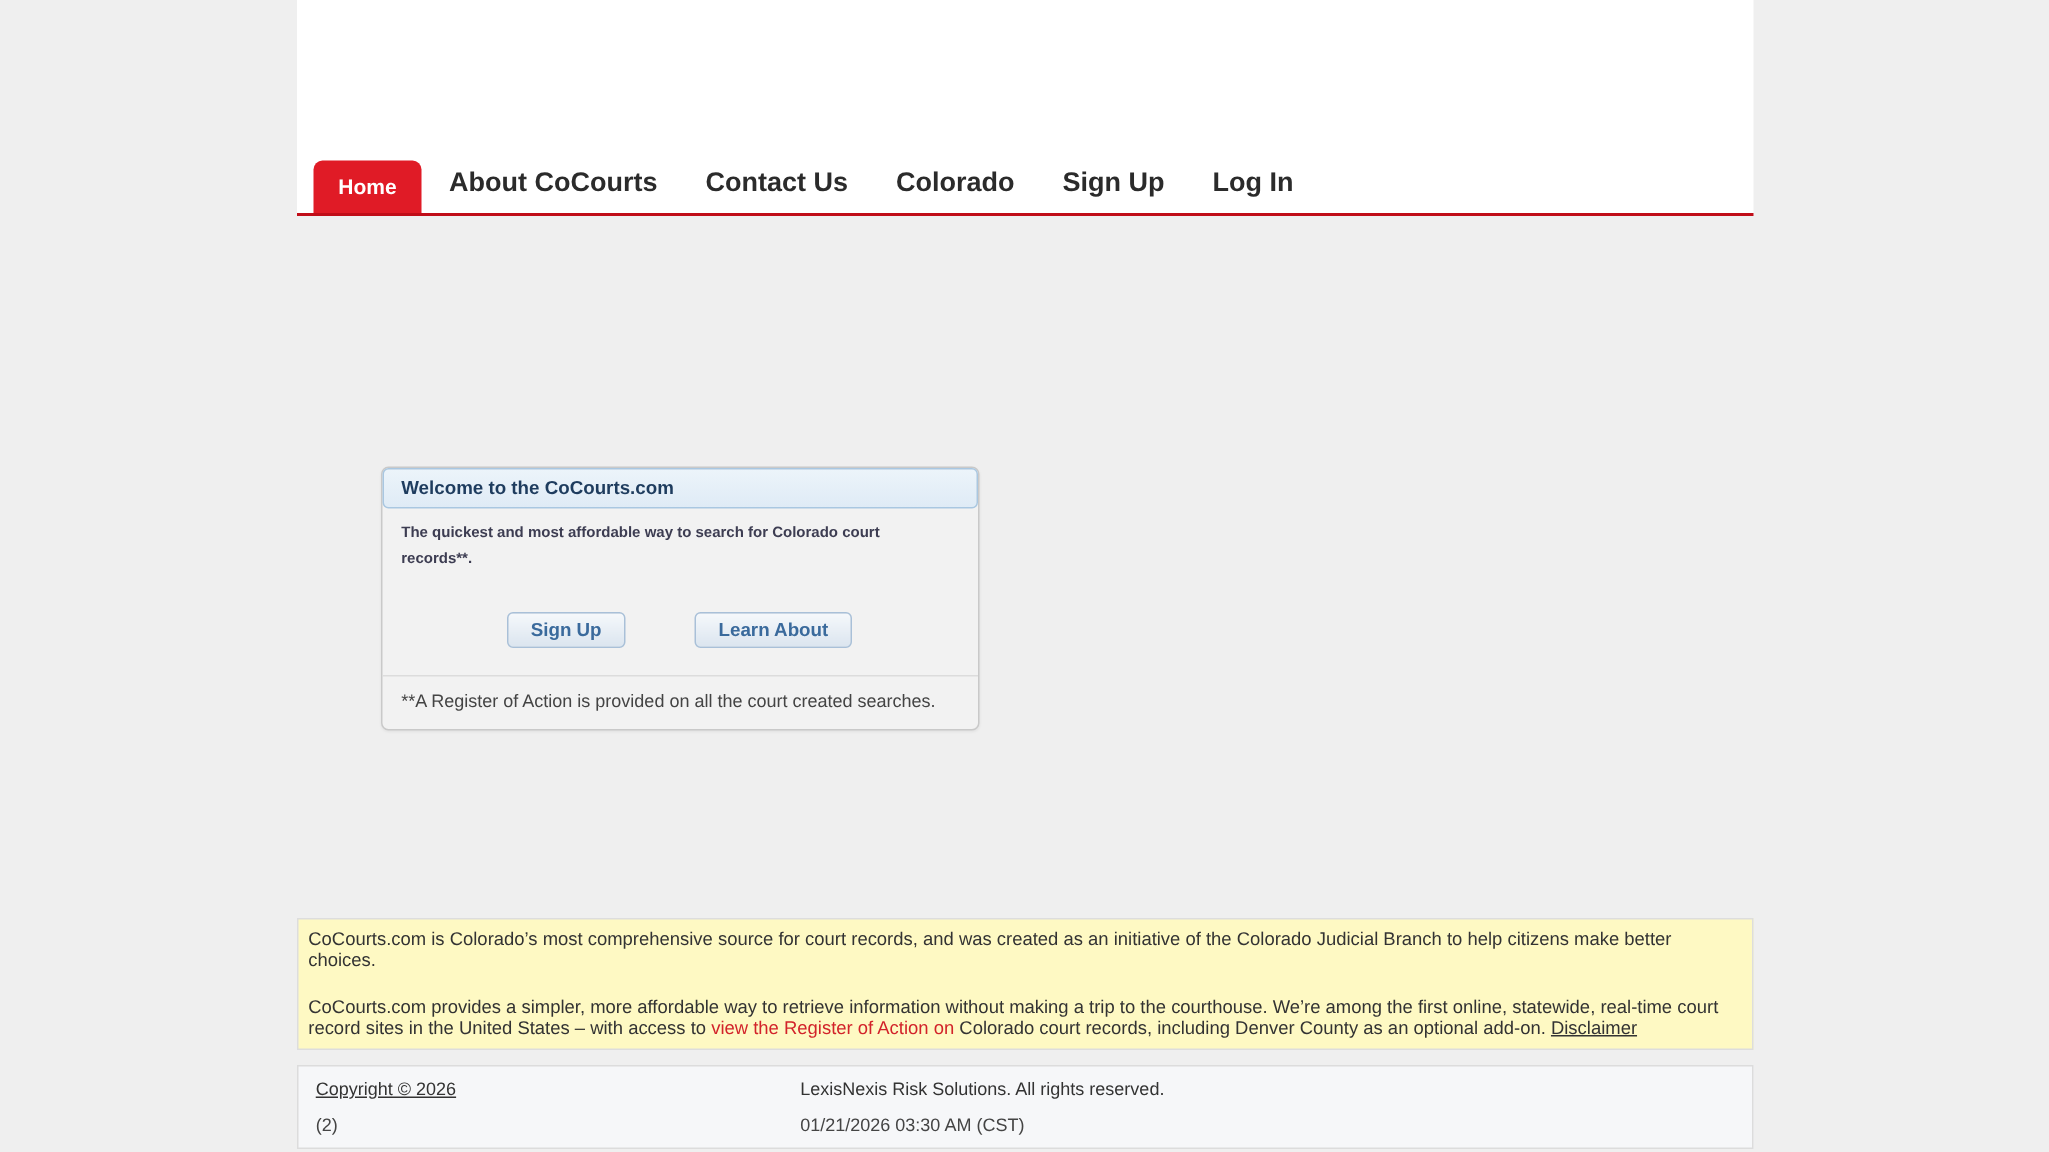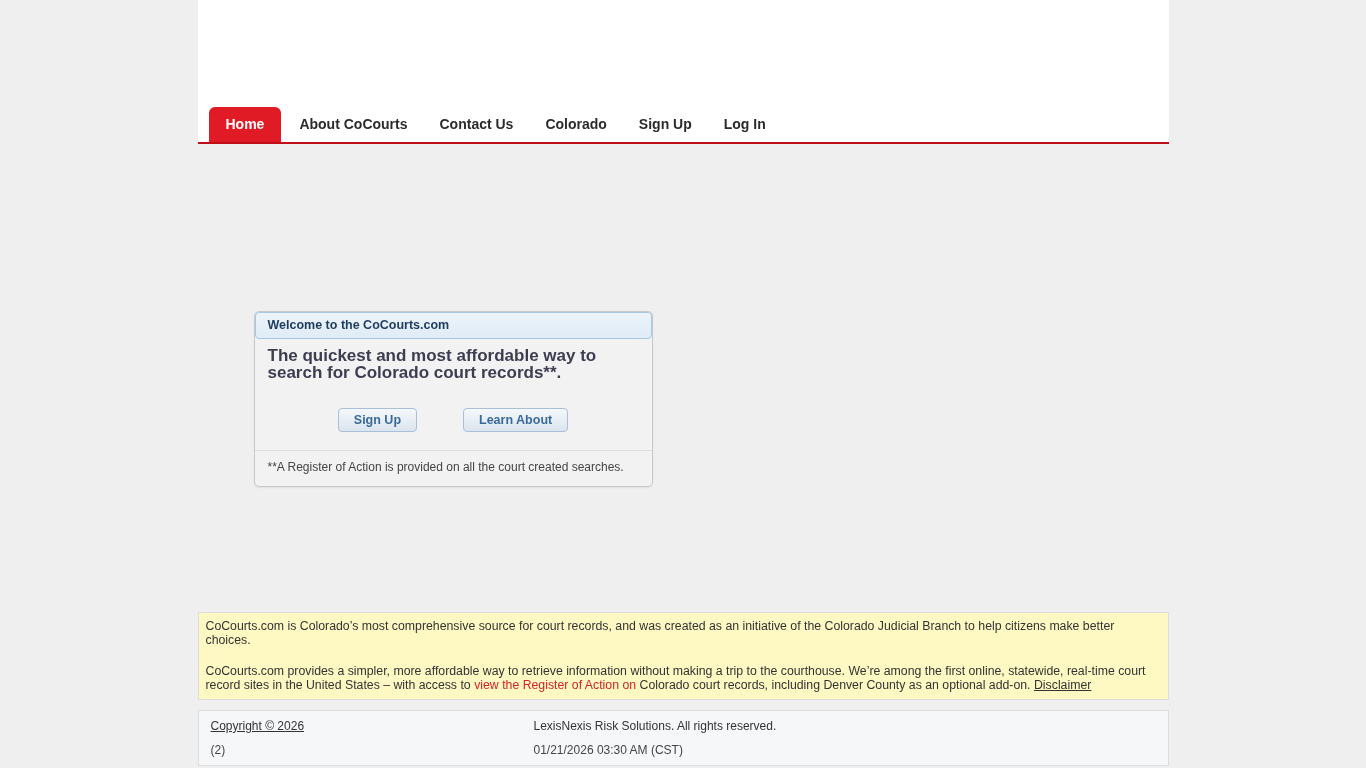--- a/index.html
+++ b/index.html
@@ -36,21 +36,21 @@
     color: #ffffff;
     font-weight: bold;
     font-size: 14px;
     padding: 9px 17px 10px 17px;
     border-radius: 6px 6px 0 0;
     cursor: pointer;
   }
   .nav-item {
     color: #2b2b2b;
     font-weight: 600;
-    font-size: 14px;
+    font-size: 18px;
     padding: 9px 14px 10px 14px;
     margin-left: 4px;
     cursor: pointer;
   }
   
   .main-area {
     height: 468px;
     position: relative;
   }
   .welcome-panel {
@@ -70,21 +70,21 @@
     border-radius: 4px;
     padding: 5px 12px 6px 12px;
     font-size: 12.5px;
     font-weight: bold;
     color: #1e3c5e;
   }
   .welcome-body {
     padding: 8px 13px 0 13px;
     color: #3d3d52;
     font-weight: bold;
-    font-size: 17px;
+    font-size: 10px;
     line-height: 17px;
     width: 375px;
   }
   .welcome-buttons {
     display: flex;
     justify-content: center;
     gap: 46px;
     margin-top: 27px;
   }
   .blue-button {

